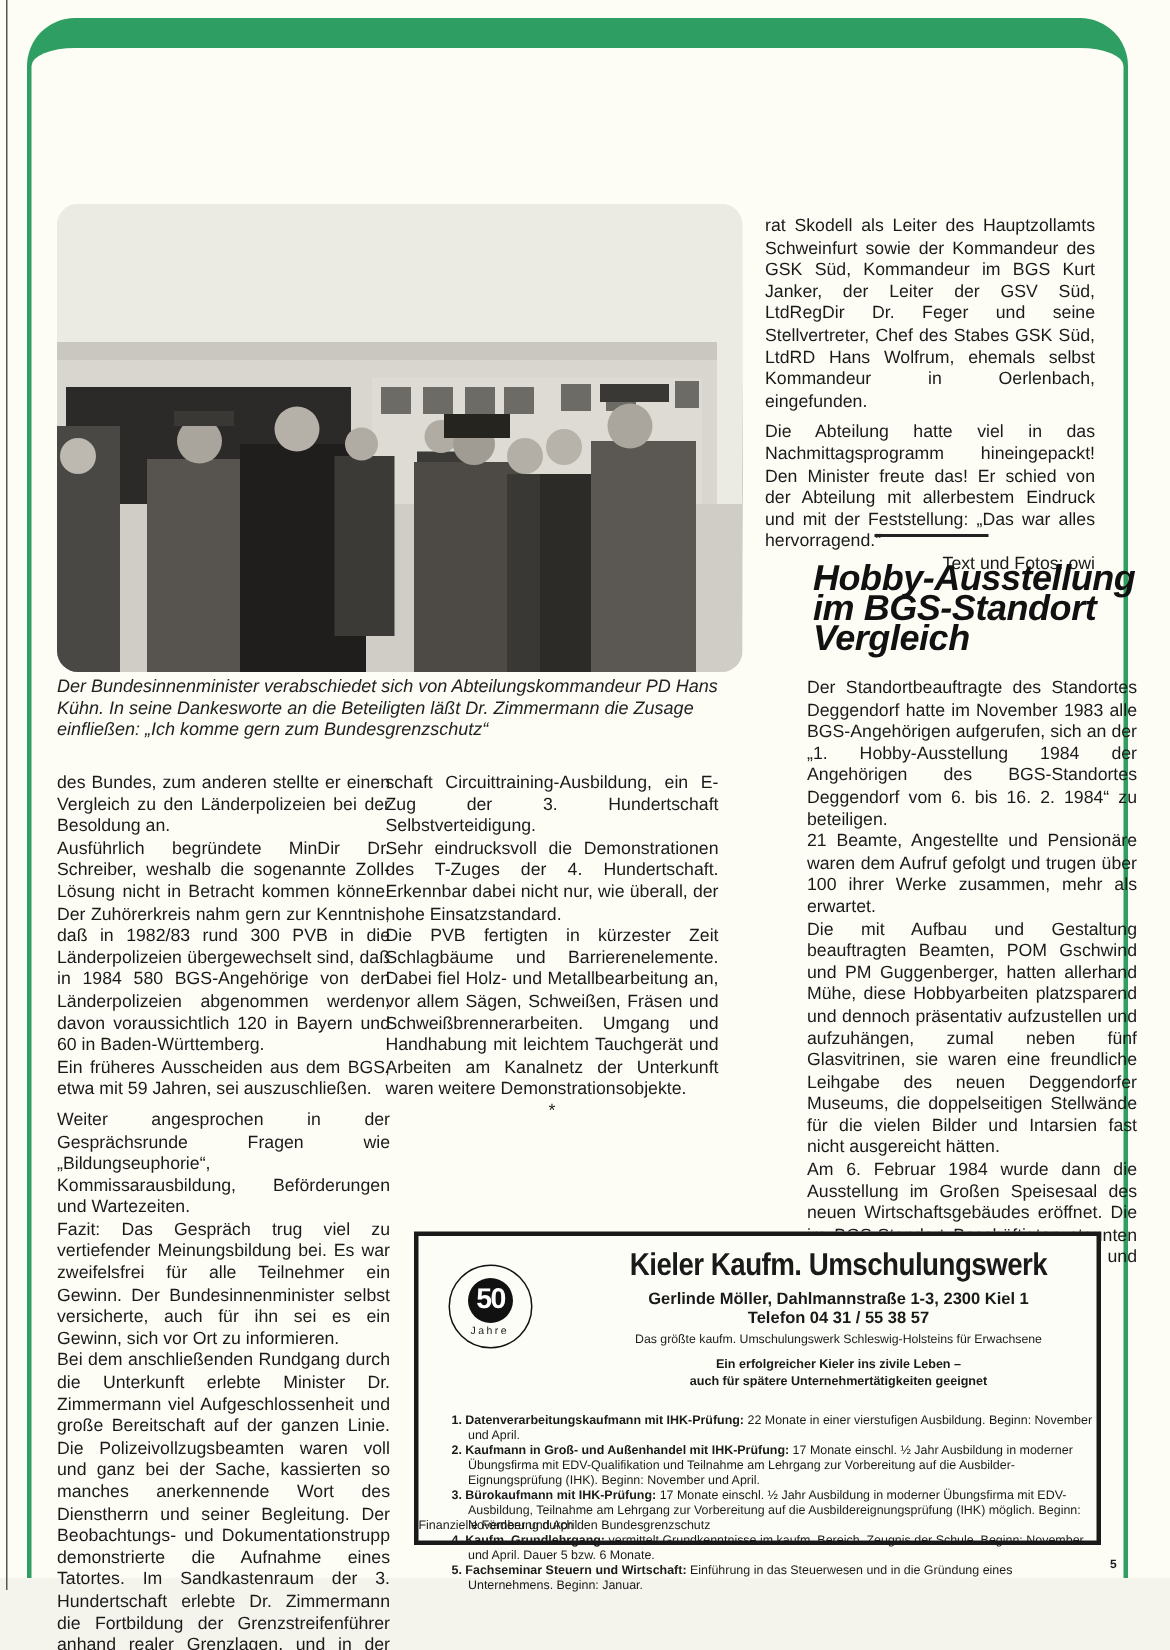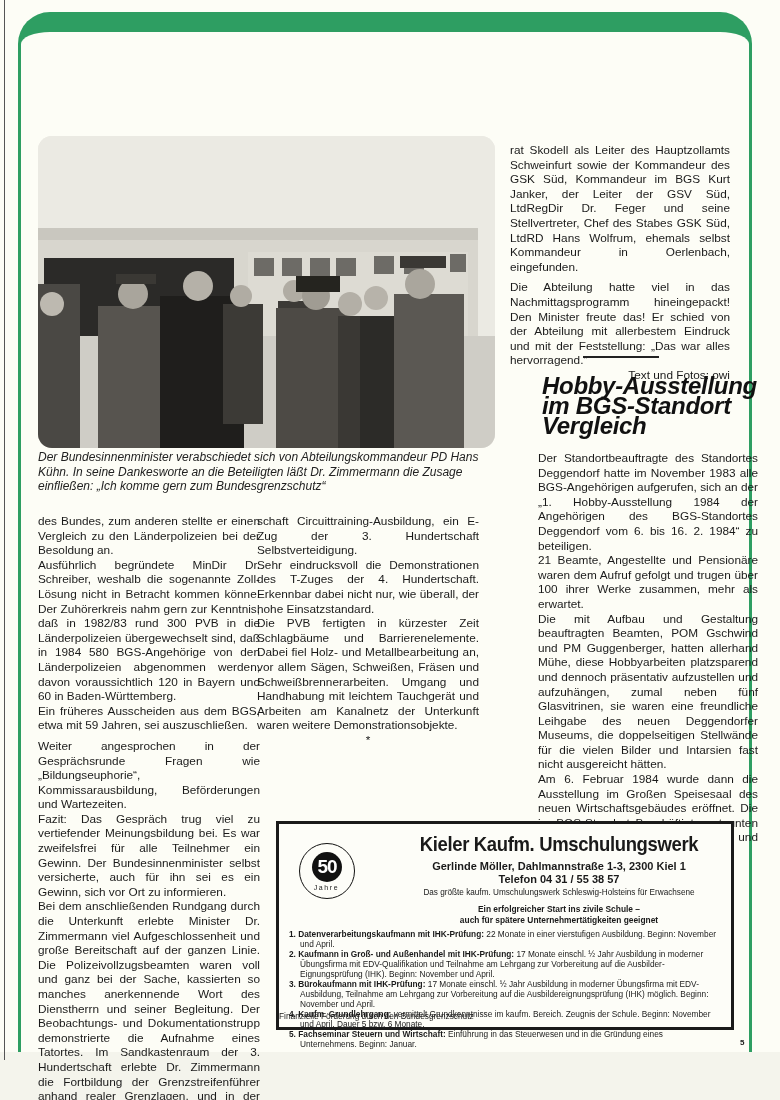--- a/index.html
+++ b/index.html
@@ -51,21 +51,21 @@
   }
   .ad-title { position:absolute; left:110px; top:8px; width:340px; text-align:center;
     font-weight:bold; font-size:21px; letter-spacing:-0.4px; transform:scaleX(0.88); transform-origin:center; }
   .ad-addr { position:absolute; left:110px; top:36px; width:340px; text-align:center; font-weight:bold; font-size:11px; line-height:13px; }
   .ad-slogan-small { position:absolute; left:100px; top:64px; width:360px; text-align:center; font-size:8.2px; }
   .ad-tagline { position:absolute; left:100px; top:80px; width:360px; text-align:center; font-weight:bold; font-size:8.4px; line-height:10.5px; }
   .badge { position:absolute; left:20px; top:19px; width:56px; height:56px; border:1.5px solid #111; border-radius:50%; box-sizing:border-box; }
   .badge-inner { position:absolute; left:12px; top:8px; width:30px; height:30px; border-radius:50%; background:#111; color:#fff;
     font-weight:bold; font-size:19px; line-height:30px; text-align:center; letter-spacing:-1px; }
   .badge-label { position:absolute; left:0; top:40px; width:53px; text-align:center; font-size:7px; letter-spacing:1.6px; }
-  .ad-list { position:absolute; left:10px; top:106px; width:430px; margin:0; padding:0; list-style:none; font-size:8.3px; line-height:9.8px; }
+  .ad-list { position:absolute; left:10px; top:106px; width:430px; margin:12px; padding:0; list-style:none; font-size:8.3px; line-height:9.8px; }
   .ad-list li { padding-left:11px; text-indent:-11px; margin-bottom:0.5px; }
   .ad-list b { font-weight:bold; }
   .ad-footer { position:absolute; left:0; top:187px; width:460px; font-size:8.3px; }
 
   .page-num { position:absolute; left:740px; top:1038px; font-weight:bold; font-size:8px; }
 </style>
 </head>
 <body>
 
 <div class="bottom-shade"></div>
@@ -159,21 +159,21 @@
     <div class="badge-inner">50</div>
     <div class="badge-label">Jahre</div>
   </div>
   <div class="ad-title">Kieler Kaufm. Umschulungswerk</div>
   <div class="ad-addr">
     <div>Gerlinde Möller, Dahlmannstraße 1-3, 2300 Kiel 1</div>
     <div>Telefon 04 31 / 55 38 57</div>
   </div>
   <div class="ad-slogan-small">Das größte kaufm. Umschulungswerk Schleswig-Holsteins für Erwachsene</div>
   <div class="ad-tagline">
-    <div>Ein erfolgreicher Start ins zivile Schule –</div>
+    <div>Ein erfolgreicher Kieler ins zivile Leben –</div>
     <div>auch für spätere Unternehmertätigkeiten geeignet</div>
   </div>
   <ul class="ad-list">
     <li><b>1.</b> <b>Datenverarbeitungskaufmann mit IHK-Prüfung:</b> <span>22 Monate in einer vierstufigen Ausbildung. Beginn: November und April.</span></li>
     <li><b>2.</b> <b>Kaufmann in Groß- und Außenhandel mit IHK-Prüfung:</b> <span>17 Monate einschl. ½ Jahr Ausbildung in moderner Übungsfirma mit EDV-Qualifikation und Teilnahme am Lehrgang zur Vorbereitung auf die Ausbilder-Eignungsprüfung (IHK). Beginn: November und April.</span></li>
     <li><b>3.</b> <b>Bürokaufmann mit IHK-Prüfung:</b> <span>17 Monate einschl. ½ Jahr Ausbildung in moderner Übungsfirma mit EDV-Ausbildung, Teilnahme am Lehrgang zur Vorbereitung auf die Ausbildereignungsprüfung (IHK) möglich. Beginn: November und April.</span></li>
     <li><b>4.</b> <b>Kaufm. Grundlehrgang:</b> <span>vermittelt Grundkenntnisse im kaufm. Bereich. Zeugnis der Schule. Beginn: November und April. Dauer 5 bzw. 6 Monate.</span></li>
     <li><b>5.</b> <b>Fachseminar Steuern und Wirtschaft:</b> <span>Einführung in das Steuerwesen und in die Gründung eines Unternehmens. Beginn: Januar.</span></li>
   </ul>
   <div class="ad-footer">Finanzielle Förderung durch den Bundesgrenzschutz</div>

